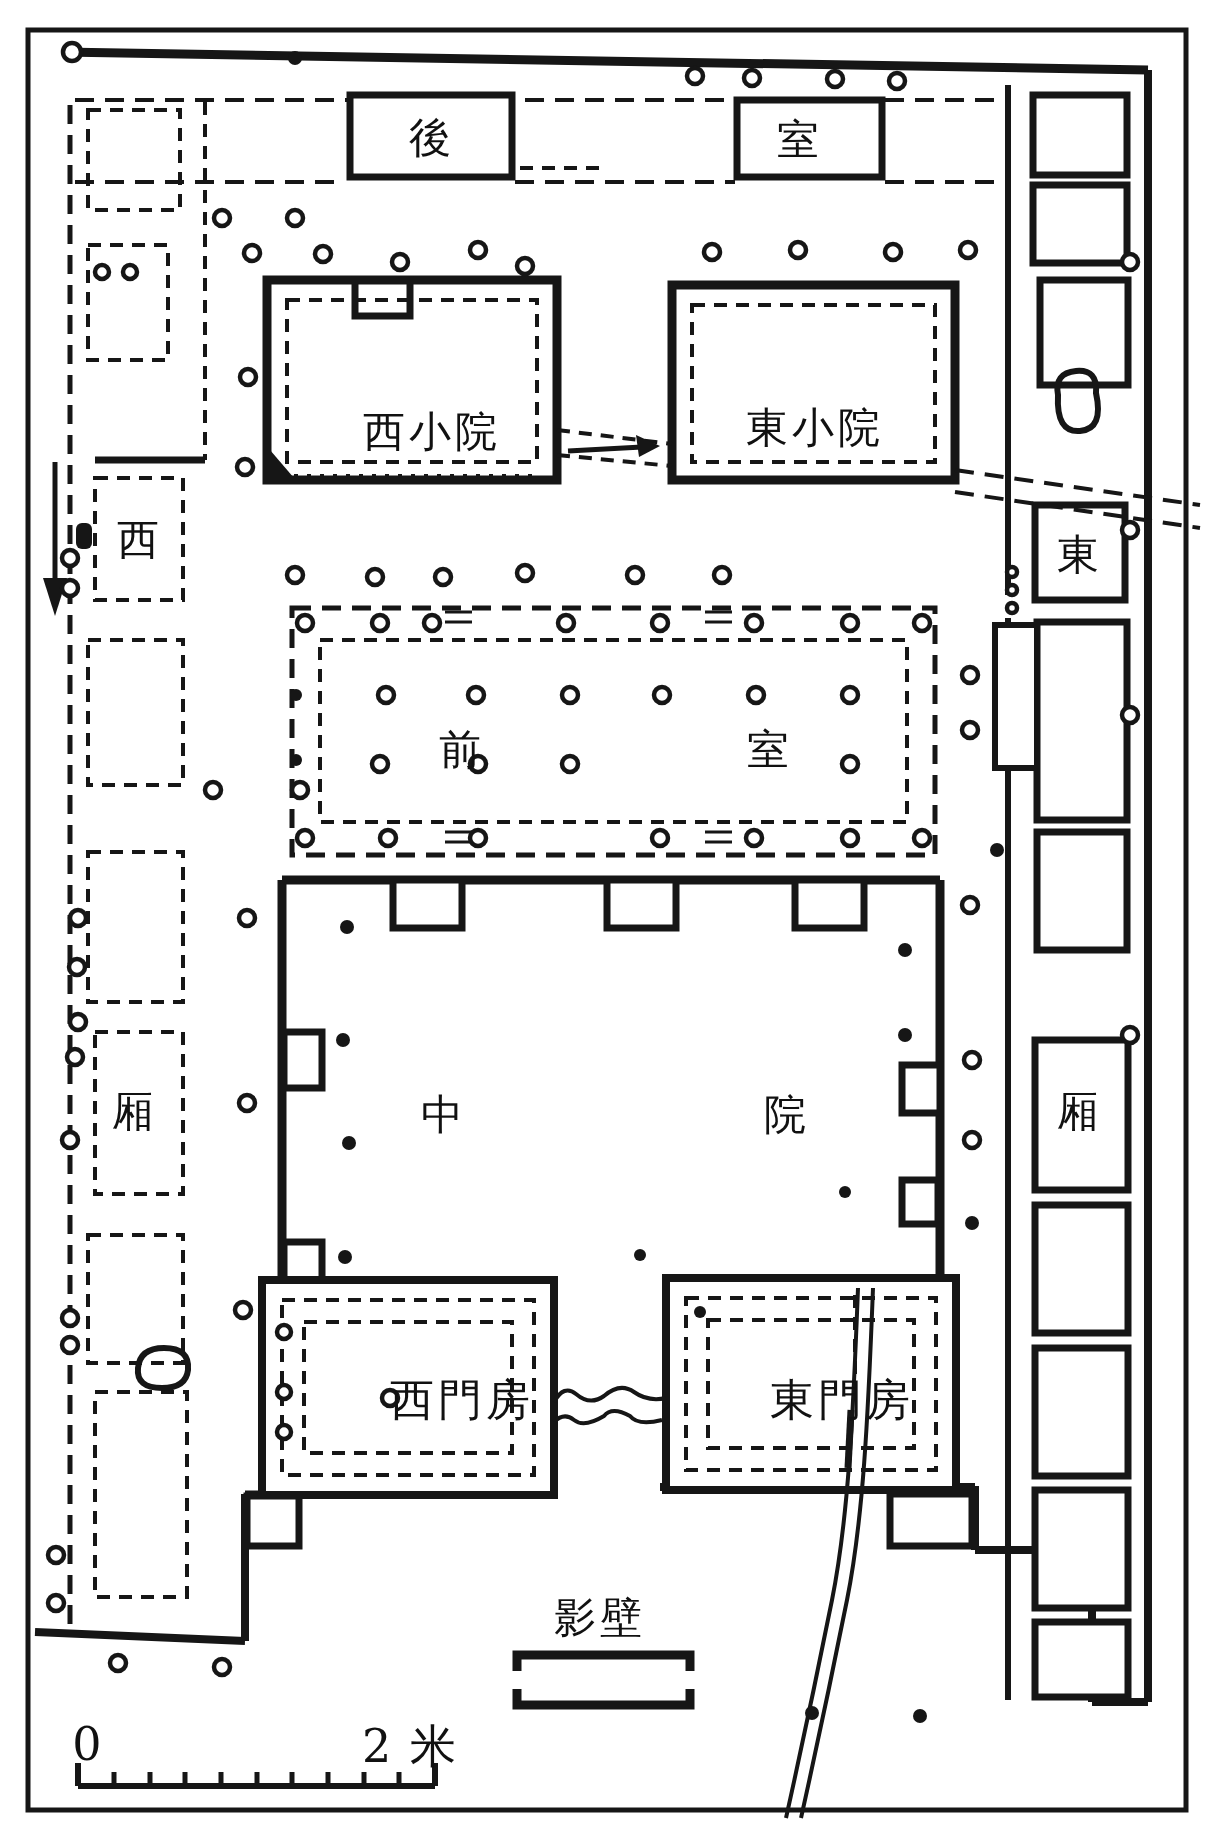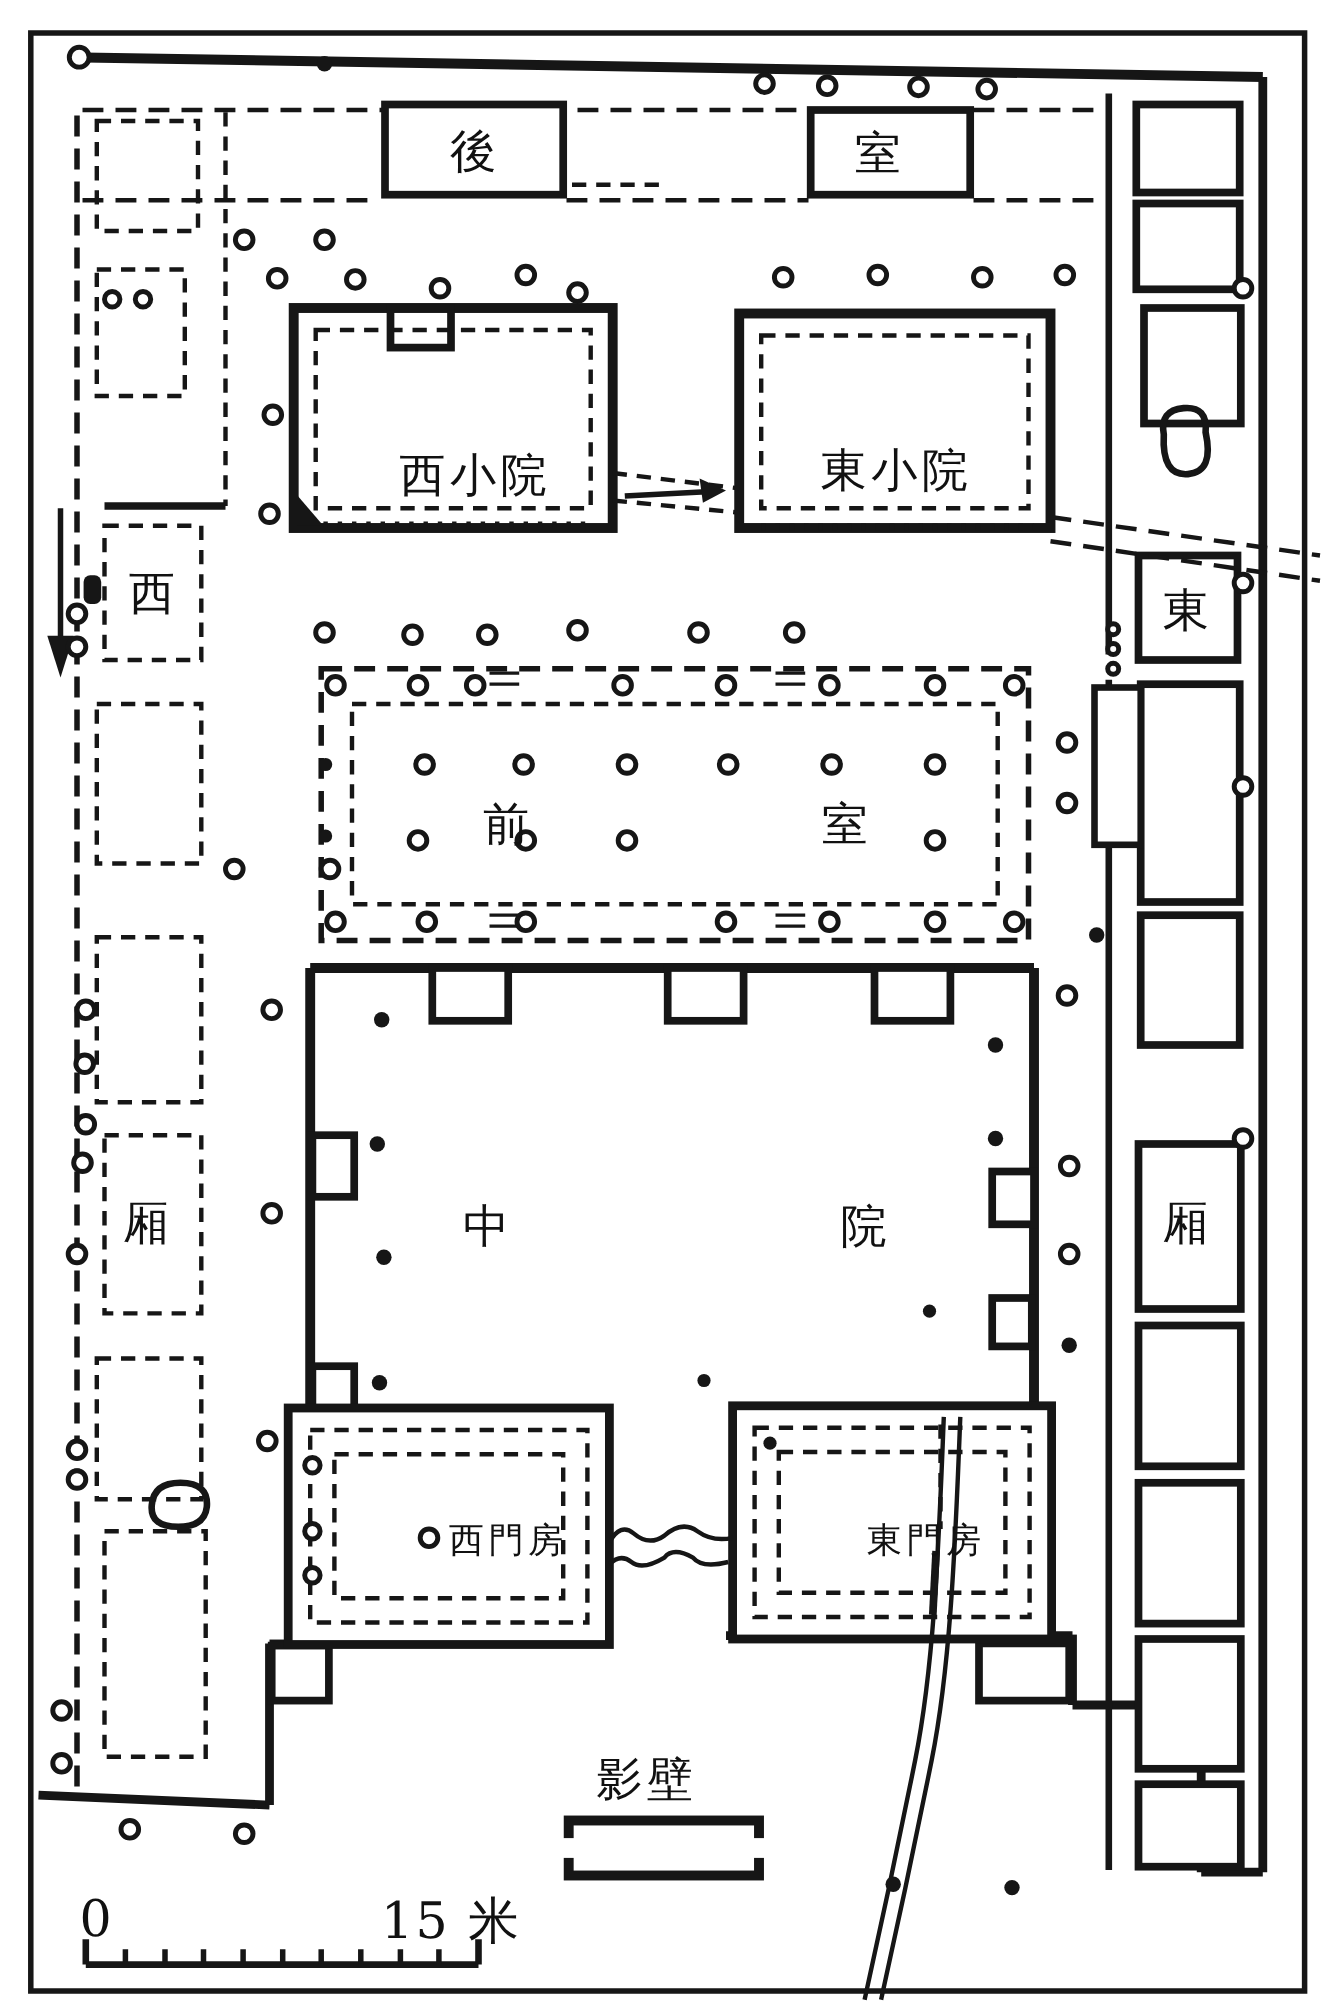--- a/index.html
+++ b/index.html
@@ -9,21 +9,21 @@
   .k{stroke:#161616;fill:none;stroke-linejoin:miter;stroke-linecap:butt;}
   .w9{stroke-width:9;} .w8{stroke-width:8;} .w7{stroke-width:7;} .w6{stroke-width:6;}
   .w5{stroke-width:5;} .w4{stroke-width:4;} .w3{stroke-width:3;}
   .d1{stroke-dasharray:19 11;} .d2{stroke-dasharray:13 9;} .d3{stroke-dasharray:4 9;}
   .wf{fill:#ffffff;}
   .cir{fill:#ffffff;stroke:#161616;stroke-width:4.5;}
   .dot{fill:#161616;stroke:none;}
   .ink{fill:#161616;stroke:none;}
   .lbl{position:absolute;transform:translate(-50%,-50%);color:#111;font-size:42px;
        letter-spacing:4px;white-space:nowrap;line-height:1;}
-  .lbl.small{font-size:32px;}
+  .lbl.small{font-size:44px;}
   .lbl.scale{font-size:46px;letter-spacing:2px;}
 </style>
 </head>
 <body>
 
 <div class="stage">
 
 <svg width="1212" height="1823" viewBox="0 0 1212 1823">
 
   <g>
@@ -290,17 +290,17 @@
 <div class="lbl" style="left:140px;top:540px">西</div>
 <div class="lbl" style="left:1080px;top:555px">東</div>
 <div class="lbl" style="left:462px;top:750px">前</div>
 <div class="lbl" style="left:770px;top:750px">室</div>
 <div class="lbl" style="left:444px;top:1115px">中</div>
 <div class="lbl" style="left:787px;top:1115px">院</div>
 <div class="lbl" style="left:135px;top:1112px">厢</div>
 <div class="lbl" style="left:1080px;top:1112px">厢</div>
 <div class="lbl small" style="left:462px;top:1400px">西門房</div>
 <div class="lbl small" style="left:842px;top:1400px">東門房</div>
-<div class="lbl" style="left:588px;top:1618px">影壁</div>
+<div class="lbl" style="left:600px;top:1618px">影壁</div>
 <div class="lbl scale" style="left:88px;top:1744px">0</div>
-<div class="lbl scale" style="left:410px;top:1746px">15 米</div>
+<div class="lbl scale" style="left:410px;top:1746px">2 米</div>
 
 </div>
 
 </body></html>

